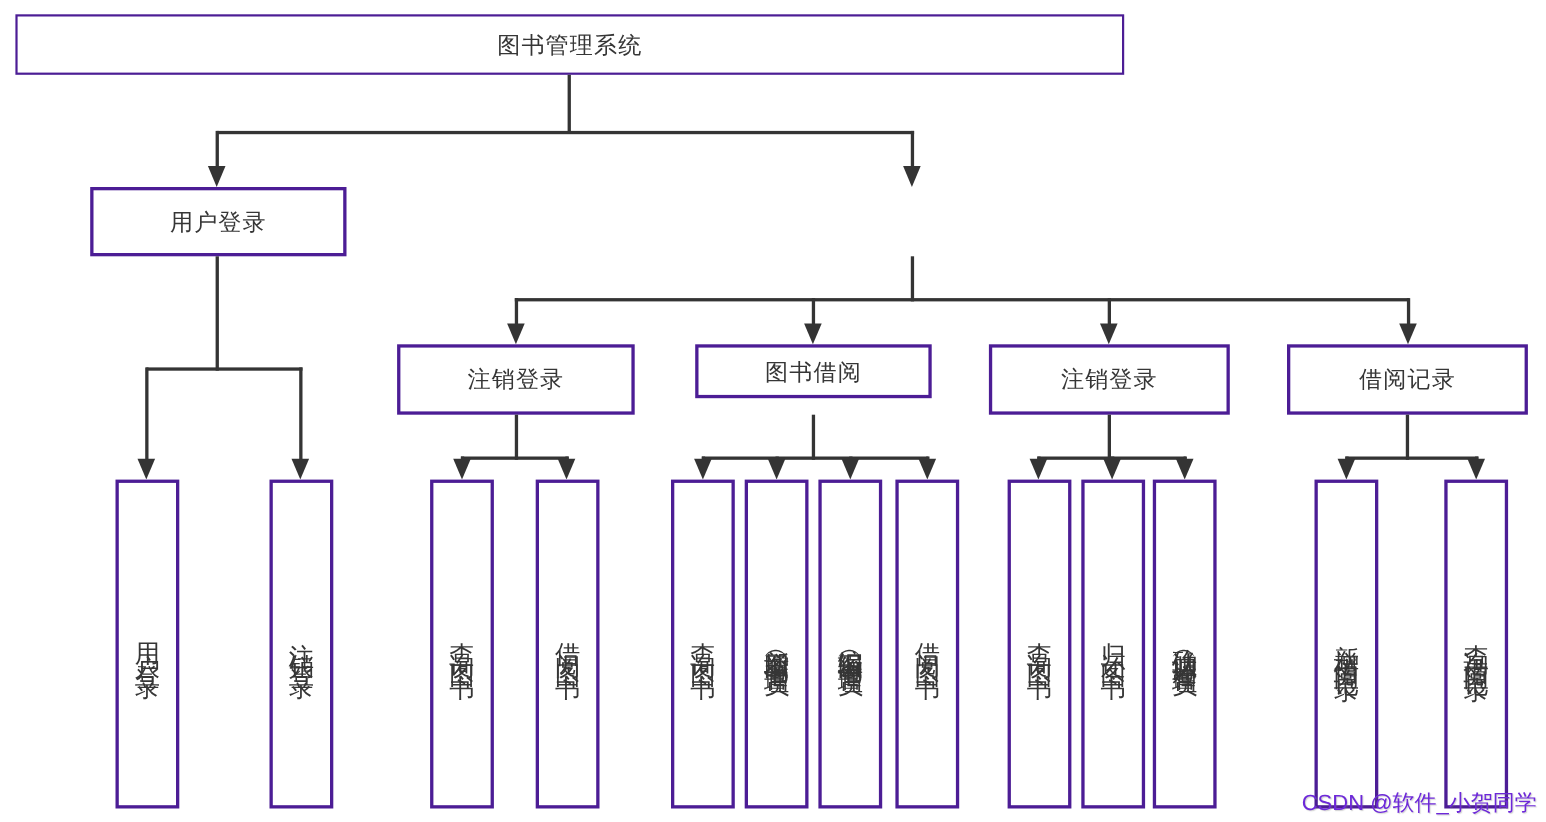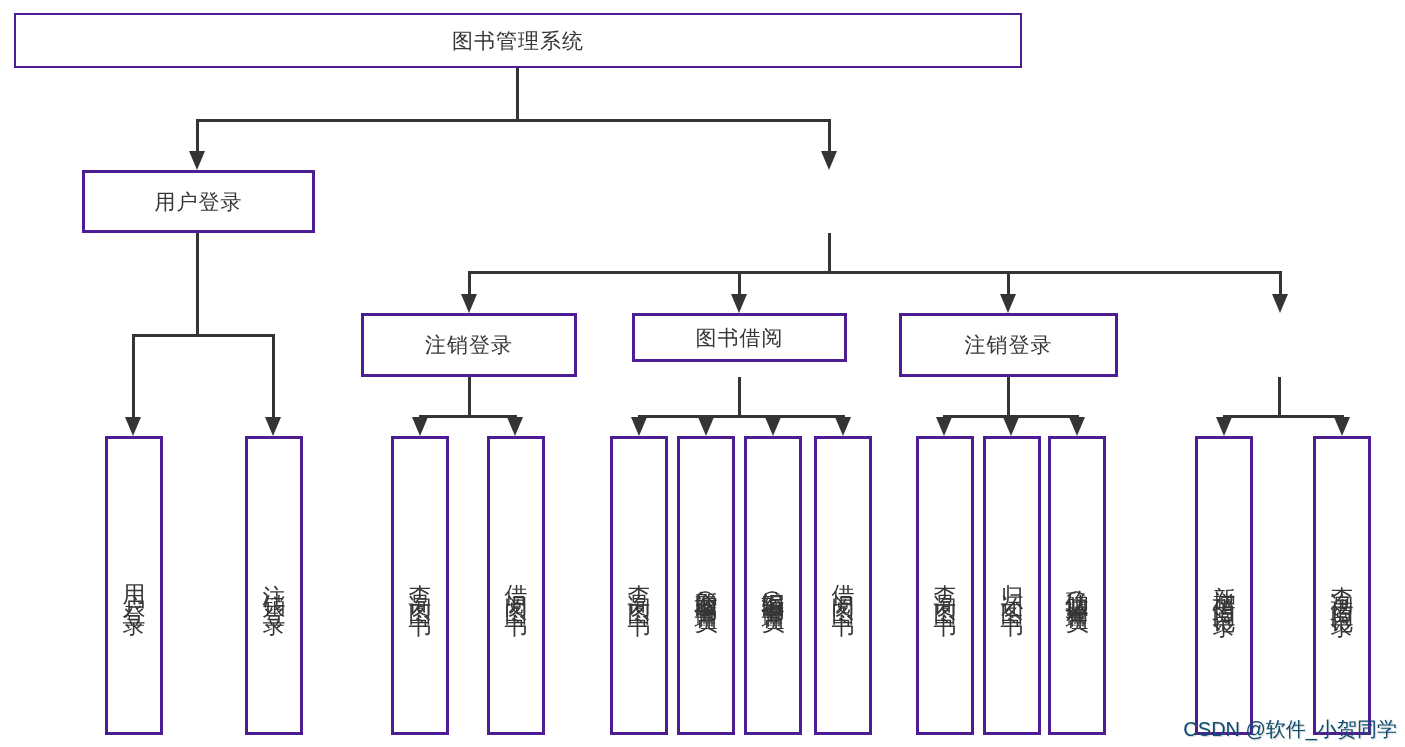--- a/index.html
+++ b/index.html
@@ -22,21 +22,21 @@
   .sp-med{letter-spacing:6px;}
   .sp-tight{letter-spacing:3px;}
   .vline{position:absolute;width:3px;background:#343434;}
   .hline{position:absolute;height:3px;background:#343434;}
   .tri{
     position:absolute;width:0;height:0;
     border-left:8px solid transparent;border-right:8px solid transparent;
     border-top:19px solid #343434;
   }
   .watermark{
-    position:absolute;right:8px;bottom:4px;font-size:20px;color:#0c4a6e;
+    position:absolute;right:8px;bottom:4px;font-size:20px;color:#6d28d9;
     text-shadow:1px 1px 1px rgba(120,120,120,0.35);white-space:nowrap;margin-left:12px;
   }
 </style>
 </head>
 <body>
 
 <div class="canvas">
 
   <div class="box root" style="left:14px;top:13px;width:1008px;height:55px">
     <span class="hlabel">图书管理系统</span>
@@ -72,20 +72,23 @@
   <div class="tri" style="left:1272px;top:294px"></div>
 
   <div class="box" style="left:361px;top:313px;width:216px;height:64px">
     <span class="hlabel">注销登录</span>
   </div>
   <div class="box" style="left:632px;top:313px;width:215px;height:49px">
     <span class="hlabel">图书借阅</span>
   </div>
   <div class="box" style="left:899px;top:313px;width:219px;height:64px">
     <span class="hlabel">注销登录</span>
+  </div>
+  <div class="box" style="left:1170px;top:313px;width:219px;height:64px">
+    <span class="hlabel">借阅记录</span>
   </div>
 
   <div class="vline" style="left:468px;top:377px;height:41px"></div>
   <div class="hline" style="left:419px;top:415px;width:98px"></div>
   <div class="vline" style="left:419px;top:415px;height:8px"></div>
   <div class="tri" style="left:412px;top:417px"></div>
   <div class="vline" style="left:514px;top:415px;height:8px"></div>
   <div class="tri" style="left:507px;top:417px"></div>
 
   <div class="vline" style="left:738px;top:377px;height:41px"></div>

